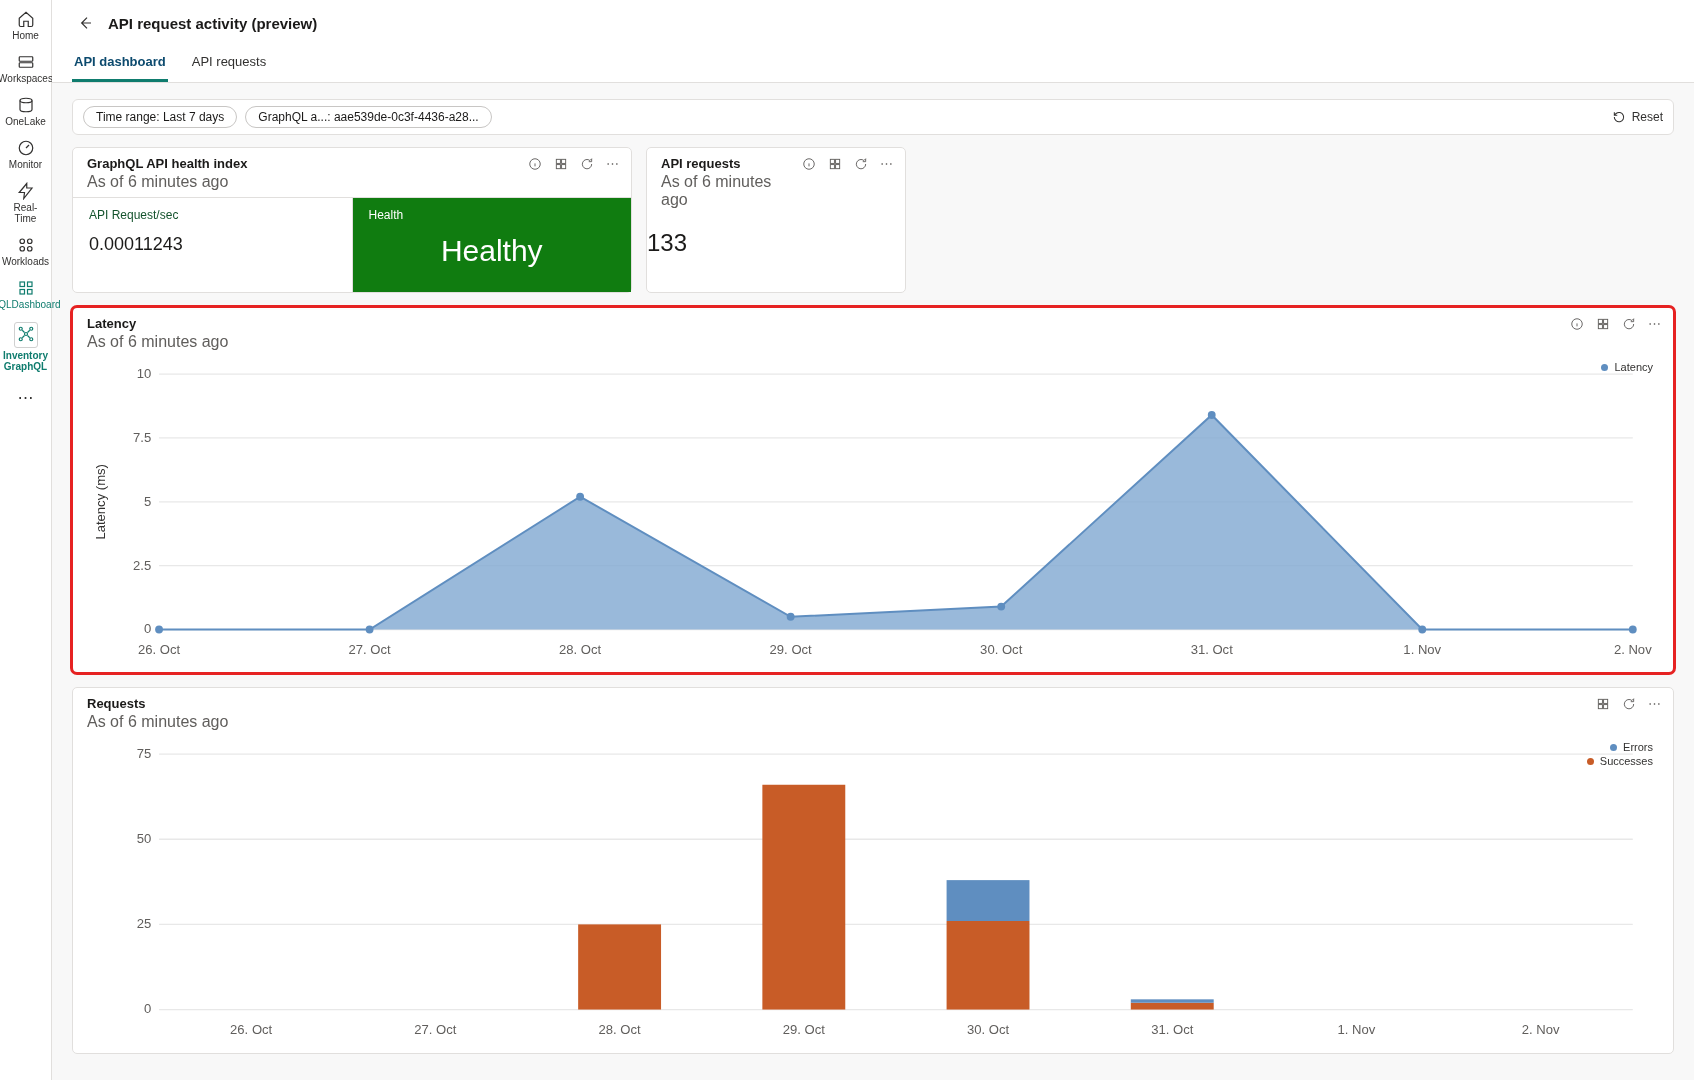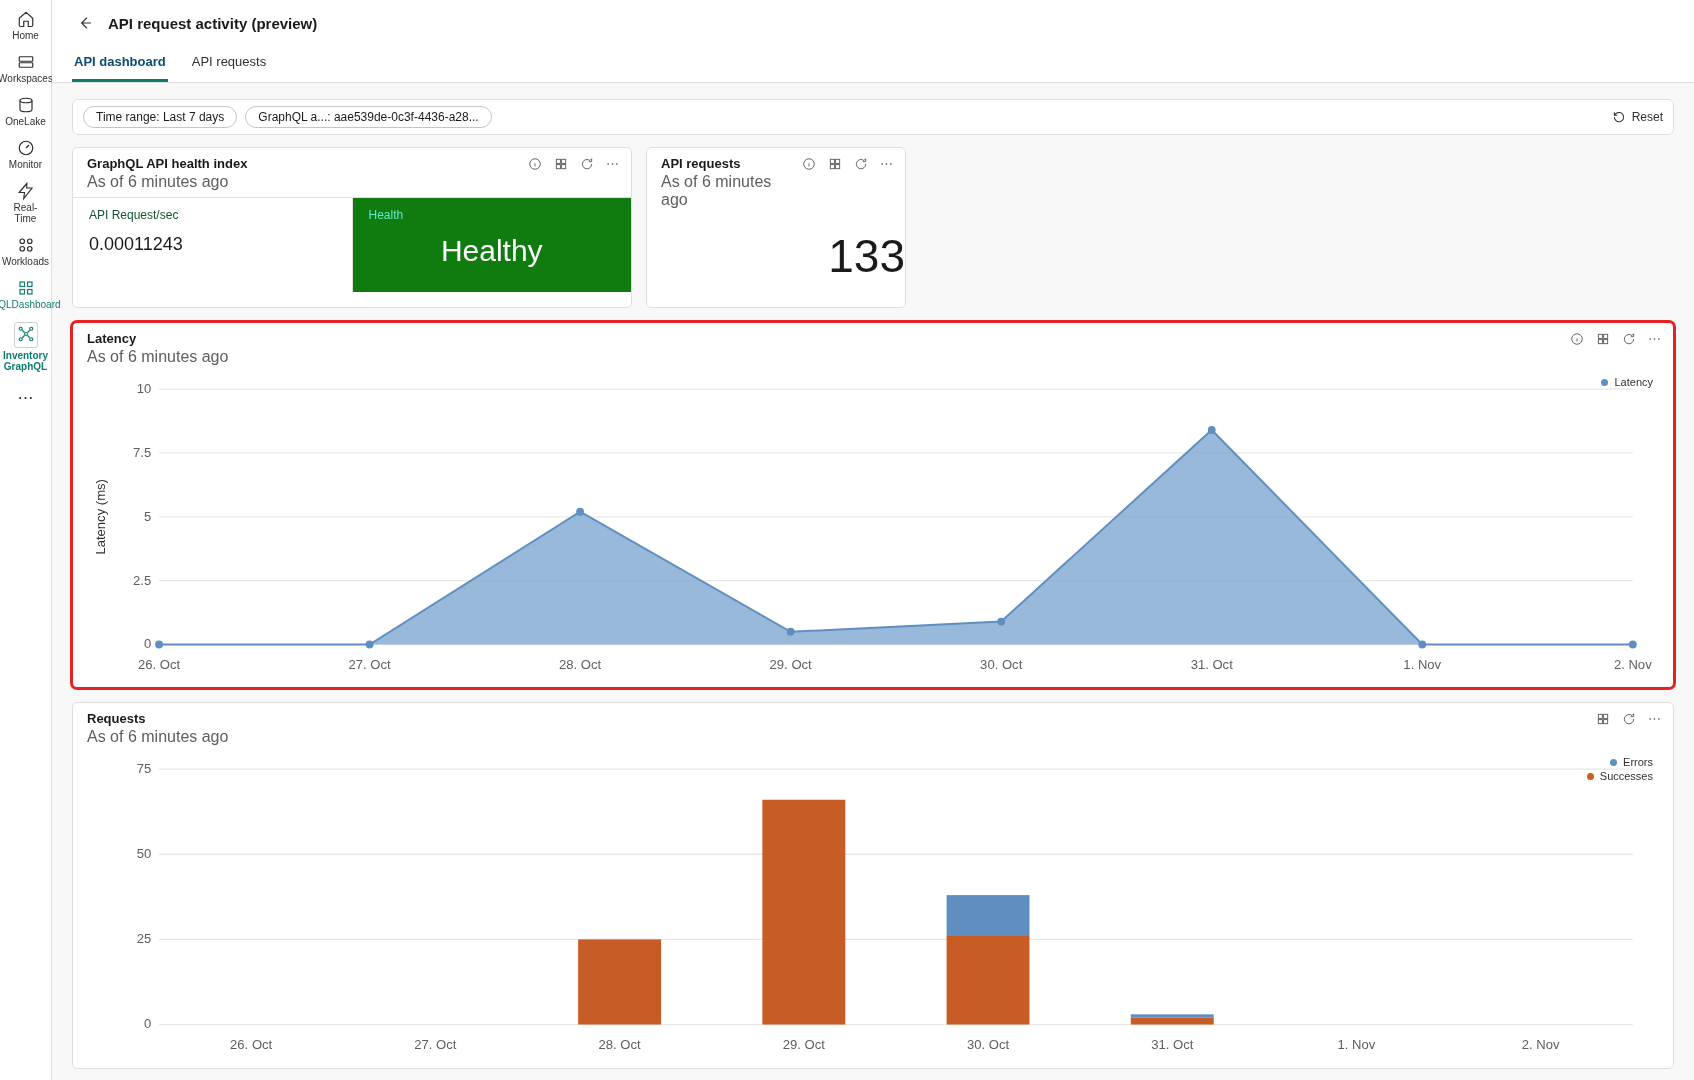--- a/index.html
+++ b/index.html
@@ -53,25 +53,25 @@
   .card-icons span{cursor:pointer;font-size:13px}
   .card-icons svg{width:14px;height:14px;stroke:#605e5c;fill:none;stroke-width:1.6;cursor:pointer}
   
   .health-card{width:560px}
   .health-body{display:flex;border-top:1px solid var(--line)}
   .metric{flex:1;padding:10px 16px 24px 16px;border-right:1px solid var(--line)}
   .metric:last-child{border-right:none}
   .metric-label{font-size:12px;color:#14532d;margin-bottom:12px}
   .metric-val{font-size:18px;font-weight:400}
   .metric.green-panel{background:var(--green);color:#fff}
-  .metric.green-panel .metric-label{color:#5eead4}
+  .metric.green-panel .metric-label{color:#ffffff}
   .metric.green-panel .metric-val{font-size:30px;text-align:center;margin-top:6px}
   
   .req-card{width:260px}
-  .req-val{font-size:46px;font-weight:400;text-align:right;padding:14px 0 24px}
+  .req-val{font-size:24px;font-weight:400;text-align:left;padding:14px 0 24px}
   
   .chart-card{flex:1}
   .chart-body{padding:4px 14px 10px 14px;position:relative}
   .legend{position:absolute;right:20px;top:4px;font-size:11px;color:#323130}
   .legend .row-l{display:flex;align-items:center;gap:6px;justify-content:flex-end;margin-bottom:2px}
   .legend .dot{width:7px;height:7px;border-radius:50%}
   svg.chart{display:block;width:100%}
   .tick-label{font-size:10px;fill:#605e5c}
   .ylabel{font-size:10px;fill:#323130}
 </style>

